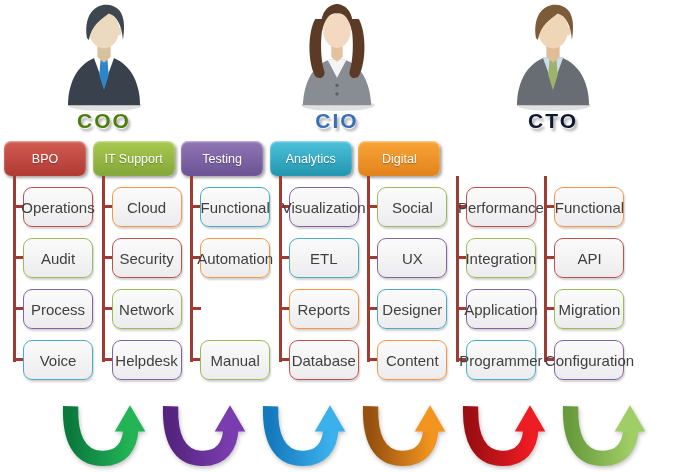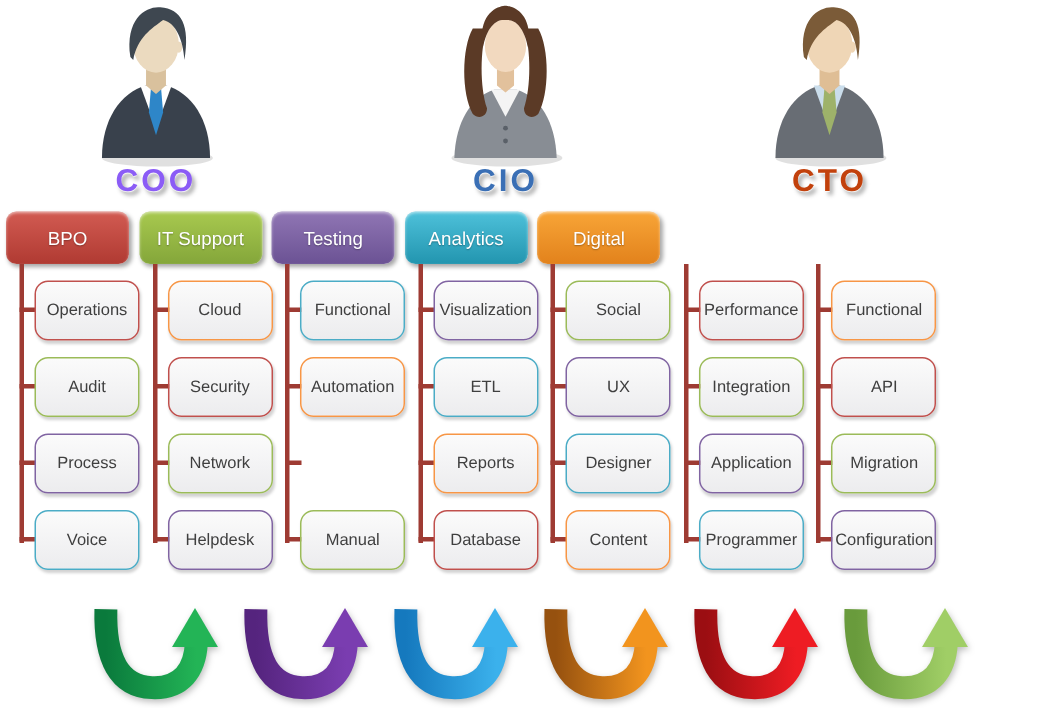--- a/index.html
+++ b/index.html
@@ -23,21 +23,21 @@
     text-shadow:0 1px 1px rgba(0,0,0,.3);}
   .vline{position:absolute;left:11px;top:37px;width:3px;height:186px;background:var(--connector);}
   .stub{position:absolute;left:11px;width:11px;height:3px;background:var(--connector);}
   .s1{top:66px}.s2{top:117px}.s3{top:168px}.s4{top:219px}
   .item{position:absolute;left:21px;width:70px;height:40px;box-sizing:border-box;
     border:1.5px solid #999;border-radius:9px;
     background:linear-gradient(180deg,#FBFBFB,#ECECEE);
     display:flex;align-items:center;justify-content:center;
     box-shadow:1px 2px 2px rgba(0,0,0,.18);}
   .i1{top:48px}.i2{top:99px}.i3{top:150px}.i4{top:201px}
-  .item-label{font-size:11px;color:#3F3F3F;white-space:nowrap;}
+  .item-label{font-size:15px;color:#3F3F3F;white-space:nowrap;}
 
   
   .arrows-row{position:absolute;top:402px;left:58px;width:590px;display:flex;justify-content:space-between;}
   .u-arrow{width:90px;height:66px;filter:drop-shadow(1px 2px 2px rgba(0,0,0,.25));}
 </style>
 </head>
 <body>
 
 <div class="stage">
 
@@ -46,21 +46,21 @@
       <ellipse cx="51" cy="109" rx="39" ry="6" fill="#000" opacity="0.12"></ellipse>
       <path d="M12 109 C12 82 25 63 43 58 L57 58 C75 63 88 82 88 109 Z" style="fill: rgb(57, 65, 76);"></path>
       <path d="M39 58 L50 88 L61 58 Z" style="fill: rgb(255, 255, 255);"></path>
       <path d="M46.5 59 L53.5 59 L55 77 L50 93 L45 77 Z" style="fill: rgb(46, 134, 200);"></path>
       <path d="M43 44 L57 44 L57 58 L50 64 L43 58 Z" style="fill: rgb(217, 193, 157);"></path>
       <ellipse cx="34" cy="31" rx="2.5" ry="4" style="fill: rgb(235, 218, 191);"></ellipse>
       <ellipse cx="66" cy="31" rx="2.5" ry="4" style="fill: rgb(235, 218, 191);"></ellipse>
       <ellipse cx="50" cy="29" rx="16" ry="20" style="fill: rgb(235, 218, 191);"></ellipse>
       <path d="M32 38 C28 10 44 2 53 3 C68 4 74 16 70 40 C69 26 64 14 55 12 C47 18 37 24 34 40 Z" style="fill: rgb(62, 71, 80);"></path>
     </svg>
-    <div class="persona-label" style="color: #8b5cf6;">COO</div>
+    <div class="persona-label" style="color: #4d7c0f;">COO</div>
   </div>
 
   <div class="persona" style="left:281px">
     <svg width="96" height="110" viewBox="0 0 100 116">
       <ellipse cx="51" cy="109" rx="39" ry="6" fill="#000" opacity="0.12"></ellipse>
       <path d="M14 109 C15 83 26 66 42 61 L58 61 C74 66 85 83 86 109 Z" style="fill: rgb(136, 141, 148);"></path>
       <path d="M40 61 L50 80 L60 61 Z" style="fill: rgb(244, 244, 244);"></path>
       <circle cx="50" cy="88" r="1.7" style="fill: rgb(90, 96, 104);"></circle>
       <circle cx="50" cy="97" r="1.7" style="fill: rgb(90, 96, 104);"></circle>
       <path d="M27 18 C19 32 19 64 27 78 C31 82 37 80 37 74 C32 60 32 32 37 18 Z" style="fill: rgb(91, 58, 38);"></path>
@@ -77,21 +77,21 @@
       <ellipse cx="51" cy="109" rx="39" ry="6" fill="#000" opacity="0.12"></ellipse>
       <path d="M12 109 C12 82 25 63 43 58 L57 58 C75 63 88 82 88 109 Z" style="fill: rgb(104, 109, 116);"></path>
       <path d="M39 58 L50 88 L61 58 Z" style="fill: rgb(202, 221, 235);"></path>
       <path d="M46.5 59 L53.5 59 L55 77 L50 93 L45 77 Z" style="fill: rgb(158, 178, 106);"></path>
       <path d="M43 44 L57 44 L57 58 L50 64 L43 58 Z" style="fill: rgb(223, 190, 149);"></path>
       <ellipse cx="34" cy="31" rx="2.5" ry="4" style="fill: rgb(239, 214, 182);"></ellipse>
       <ellipse cx="66" cy="31" rx="2.5" ry="4" style="fill: rgb(239, 214, 182);"></ellipse>
       <ellipse cx="50" cy="29" rx="16" ry="20" style="fill: rgb(239, 214, 182);"></ellipse>
       <path d="M32 38 C28 10 44 2 53 3 C68 4 74 16 70 40 C69 26 64 14 55 12 C47 18 37 24 34 40 Z" style="fill: rgb(123, 91, 56);"></path>
     </svg>
-    <div class="persona-label" style="color: #c2410c;">CTO</div>
+    <div class="persona-label" style="color: #0f172a;">CTO</div>
   </div>
 
   <div class="columns-row">
 
     <div class="org-column">
       <div class="col-header" style="--c1: #D25B52; --c2: #B03A32;">BPO</div>
       <div class="vline"></div>
       <div class="stub s1"></div>
       <div class="stub s2"></div>
       <div class="stub s3"></div>

